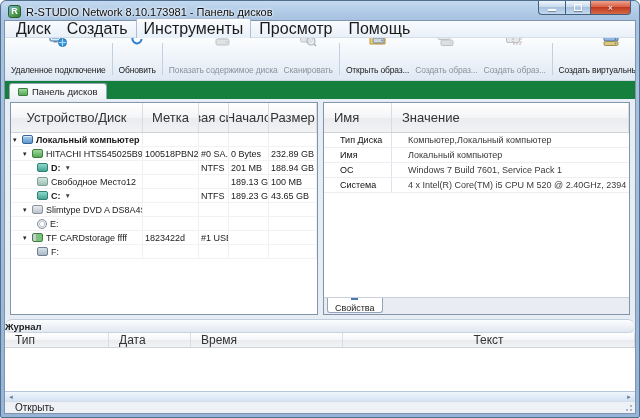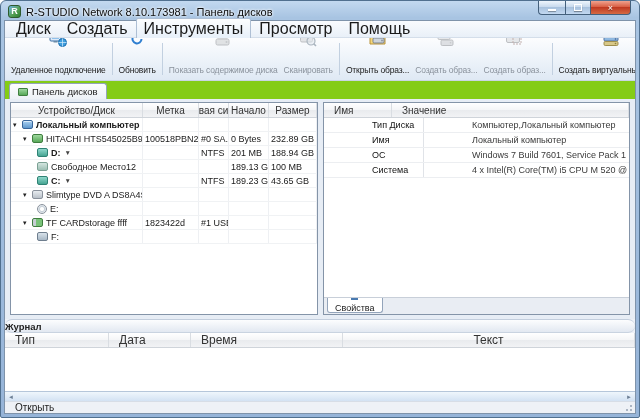--- a/index.html
+++ b/index.html
@@ -41,35 +41,35 @@
     background:linear-gradient(#fcfdfe,#ecf2f9 55%,#dfe9f4); border-bottom:1px solid #c9d5e3; overflow:hidden; }
   .tbtn { display:flex; flex-direction:column; align-items:center; justify-content:flex-end;
     gap:18px; padding:2px 3px 3px; border-radius:3px; white-space:nowrap;
     font-size:8.5px; letter-spacing:-0.15px; color:#1a1a1a; }
   .tbtn .tico { width:20px; height:16px; flex:none; }
   .tbtn.dis { color:#8a929c; }
   .tbtn.dis .tico { opacity:.55; filter:grayscale(.6); }
   .tsep { width:1px; background:#c2d0e0; margin:3px 3px; flex:none; }
 
   .tabstrip { height:18px; flex:none; display:flex; align-items:flex-end; padding-left:4px;
-    background:#84cc16; }
+    background:#15803d; }
   .tab { height:16px; display:flex; align-items:center; gap:4px; padding:0 8px;
     background:linear-gradient(#fdfefe,#edf1f6); border:1px solid #93a4ba; border-bottom:none;
     border-radius:3px 3px 0 0; font-size:9.5px; }
   .tab-ico { width:10px; height:8px; border:1px solid #3f7e3f; border-radius:1px;
     background:linear-gradient(#9ed89e,#58a858); }
 
   
   .main { flex:1; min-height:0; display:flex; padding:3px 5px 4px; background:#e7edf5; }
   .panel { background:#fff; border:1px solid #8494a8; display:flex; flex-direction:column; min-width:0; overflow:hidden; }
   .left { width:308px; flex:none; }
   .split { width:5px; flex:none; }
   .right { flex:1; }
 
-  .thead { display:flex; height:15px; flex:none; font-size:10px; color:#333;
+  .thead { display:flex; height:30px; flex:none; font-size:13px; color:#333;
     background:linear-gradient(#ffffff,#f4f5f7 50%,#e9ebee 52%,#f2f3f5); border-bottom:1px solid #cfd4da; }
   .th { display:flex; align-items:center; justify-content:center; border-right:1px solid #d9dde2;
     overflow:hidden; white-space:nowrap; }
   .th.lft { justify-content:flex-start; padding-left:10px; }
   .c-dev{width:132px;flex:none}.c-met{width:56px;flex:none}.c-fs{width:30px;flex:none}
   .c-st{width:40px;flex:none}.c-sz{flex:1}
 
   .trow { display:flex; height:14px; flex:none; font-size:9px; border-bottom:1px solid #f0f2f4; }
   .td { height:100%; display:flex; align-items:center; overflow:hidden; white-space:nowrap;
     border-right:1px solid #eef0f3; padding-left:2px; }
@@ -87,21 +87,21 @@
   .ic.dvddrive { border:1px solid #8a929c; background:linear-gradient(#e8ecf0,#b9c1c9); }
   .ic.disc { width:10px; height:10px; border-radius:50%; border:1px solid #8a929c;
     background:radial-gradient(circle, #ffffff 0 1.5px, #c7d0d8 2.5px, #eaeff4 70%); }
   .ic.usb { border:1px solid #3f7e3f; background:linear-gradient(90deg,#c6cdd4 0 3px,#79c279 3px); }
   .ic.removable { border:1px solid #6e7e8e; background:linear-gradient(#d8e2ea,#a8b8c6); }
   .filler { flex:1; background:#fff; }
 
   
   .p-name{width:68px;flex:none}.p-val{flex:1}
   .prow { display:flex; height:15px; flex:none; font-size:9px; border-bottom:1px solid #eceef1; }
-  .pc { display:flex; align-items:center; padding-left:16px; overflow:hidden; white-space:nowrap;margin-left:32px; }
+  .pc { display:flex; align-items:center; padding-left:16px; overflow:hidden; white-space:nowrap; }
   .pc.p-name { border-right:1px solid #e0e3e8; color:#111; }
   .pc.p-val { color:#3a3a3a; }
   .ptabs { height:17px; flex:none; background:#e9edf3; border-top:1px solid #c8cfd9;
     display:flex; align-items:flex-start; padding-left:3px; }
   .ptab { height:15px; display:flex; align-items:center; gap:3px; padding:0 7px;
     background:#fff; border:1px solid #93a4ba; border-top:none; border-radius:0 0 3px 3px; font-size:9px;flex-direction:column; }
   .ptab-ico { width:7px; height:9px; border:1px solid #4a7ab0; background:linear-gradient(#fff,#d8e6f4); }
 
   
   .log { height:72px; flex:none; display:flex; flex-direction:column; }

